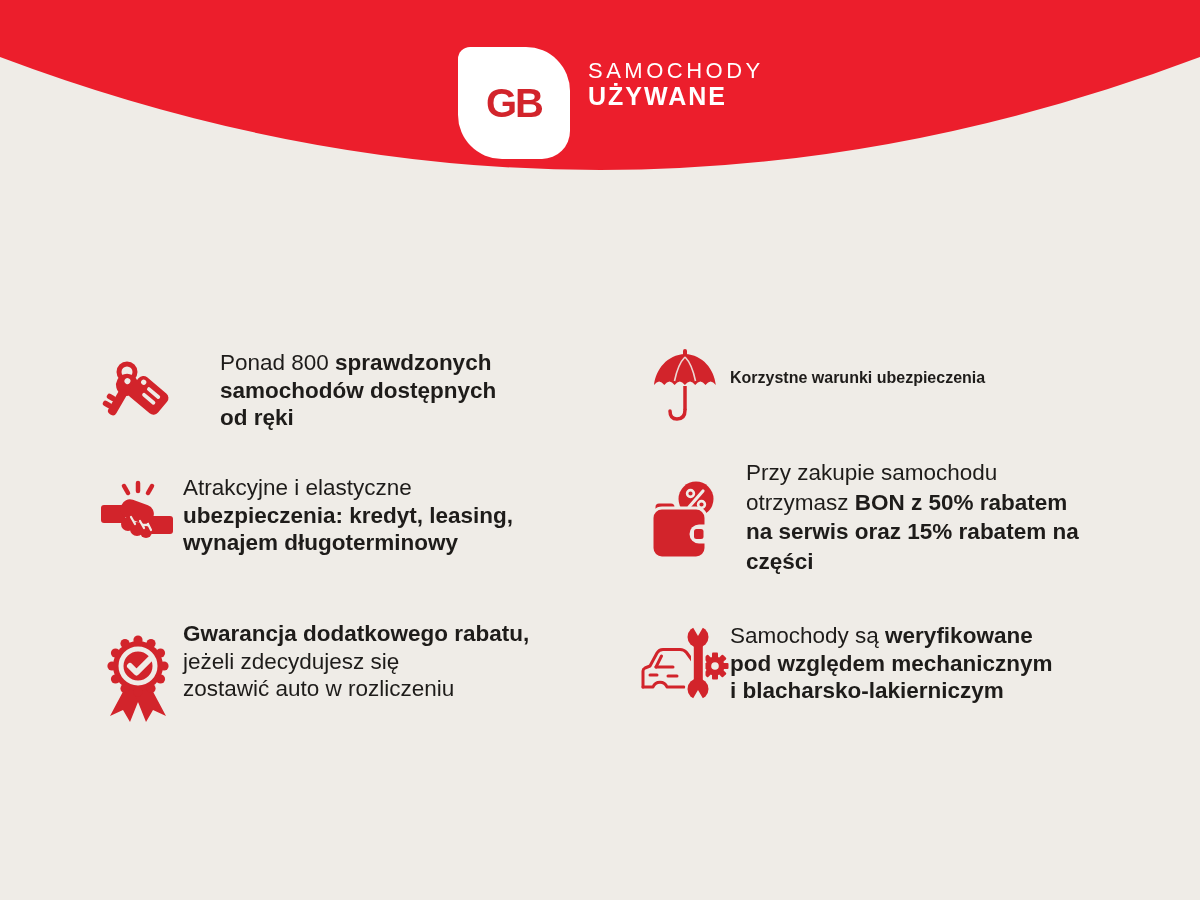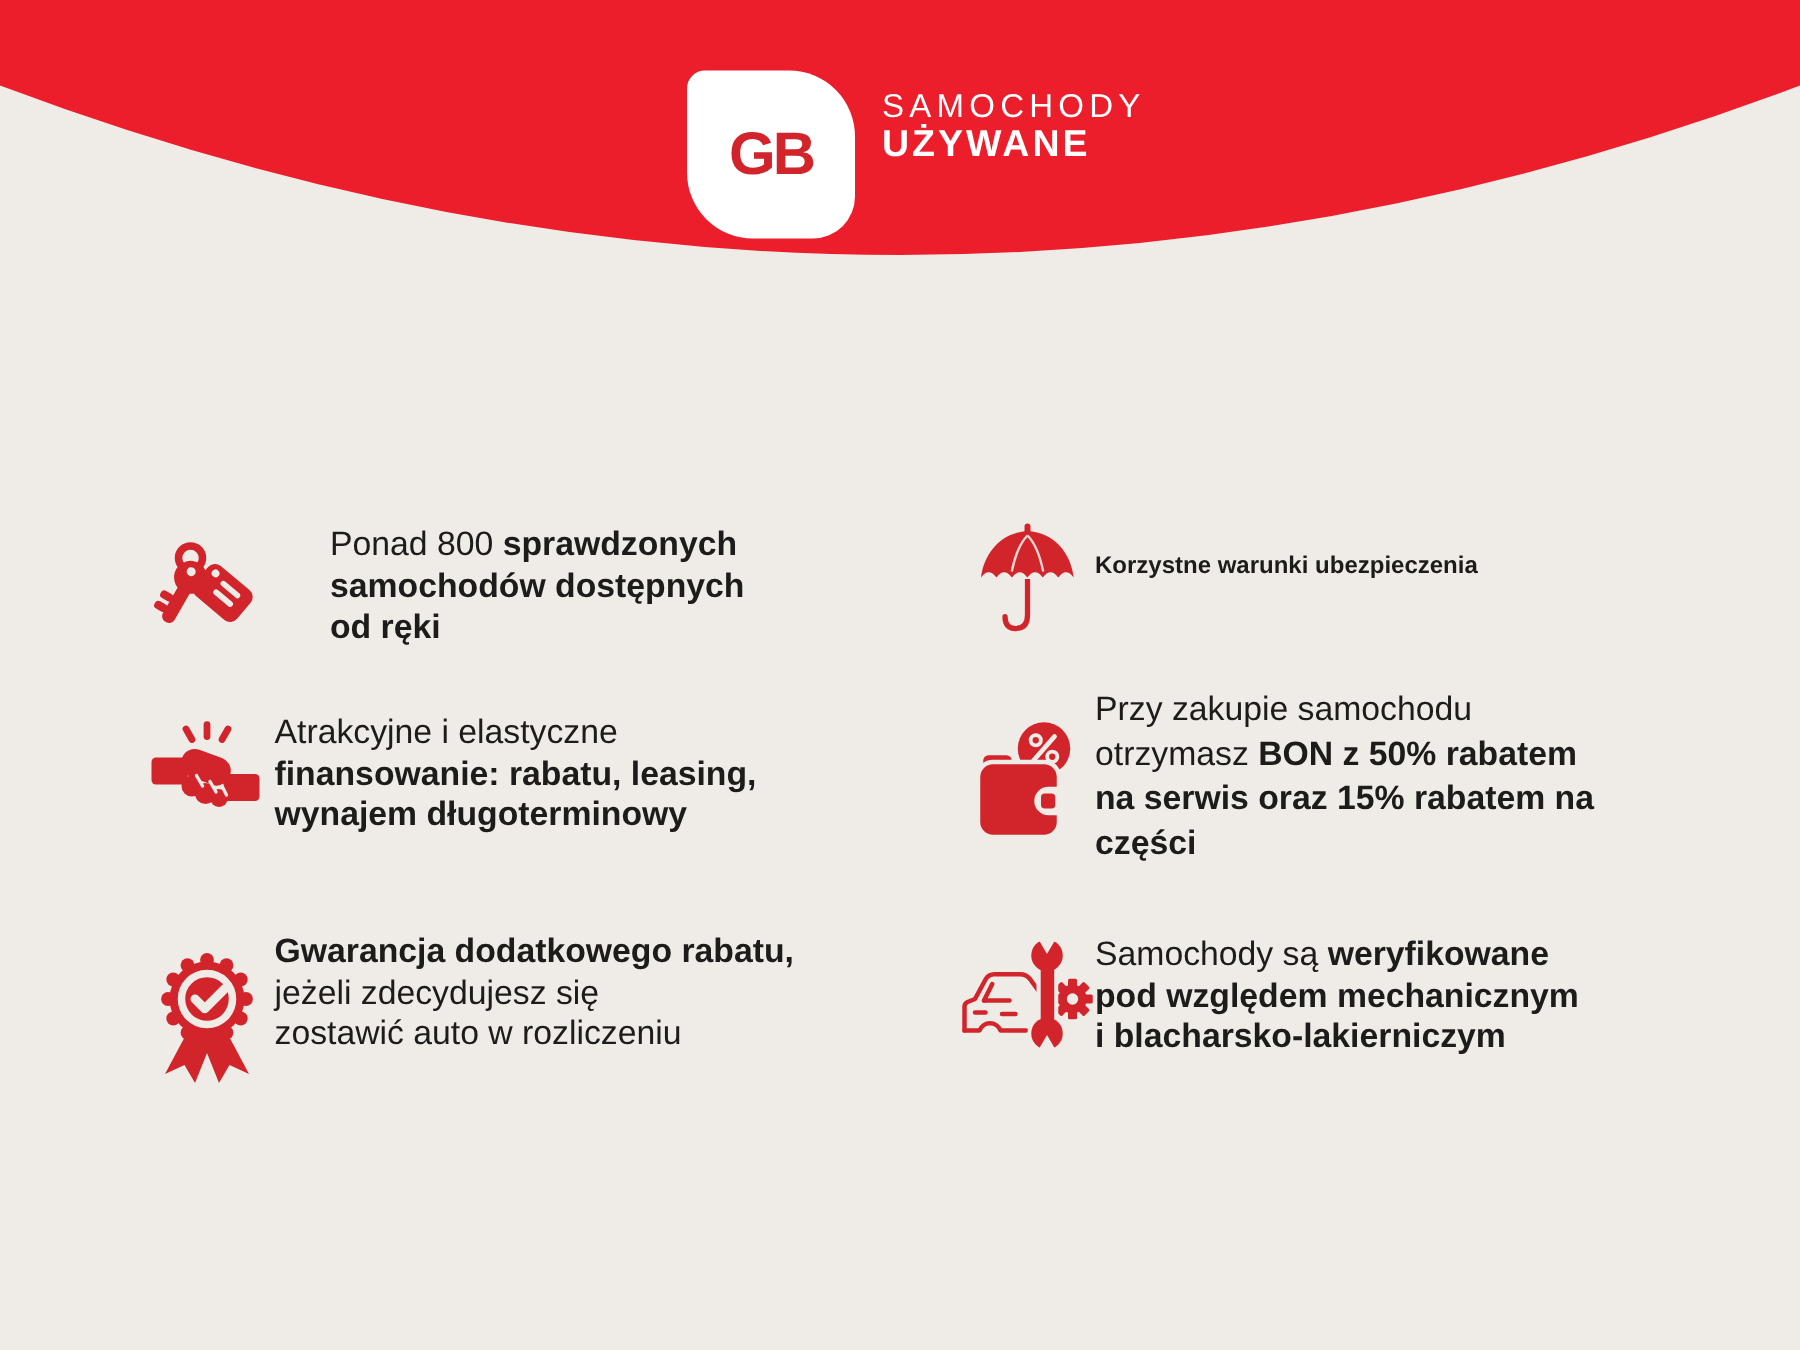--- a/index.html
+++ b/index.html
@@ -103,21 +103,21 @@
         </g>
         <g stroke="#EFECE7" stroke-width="2.2" stroke-linecap="round" fill="none">
           <path d="M31 39 l4 7"></path>
           <path d="M40 43 l4 7"></path>
           <path d="M48 46 l3 6"></path>
         </g>
       </svg>
     </span>
     <p class="ft" style="left:83px;top:0;">
       <span>Atrakcyjne i elastyczne</span><br>
-      <b>finansowanie: rabatu, leasing,</b><br>
+      <b>ubezpieczenia: kredyt, leasing,</b><br>
       <b>wynajem długoterminowy</b>
     </p>
   </div>
 
   <div class="feature" style="left:98px;top:618px;">
     <span class="icon" style="left:0;top:12px;">
       <svg width="80" height="94" viewBox="0 0 80 94" aria-hidden="true">
         <g fill="#D2242B">
           <path d="M28 56 L12 86 L25 80 L32 92 L44 62 Z"></path>
           <path d="M52 56 L68 86 L55 80 L48 92 L36 62 Z"></path>
@@ -170,21 +170,21 @@
         <circle cx="48" cy="21" r="17.5" fill="#D2242B"></circle>
         <line x1="41" y1="29" x2="55" y2="13" stroke="#EFECE7" stroke-width="3.2" stroke-linecap="round"></line>
         <circle cx="42.5" cy="15.5" r="3.4" fill="none" stroke="#EFECE7" stroke-width="2.6"></circle>
         <circle cx="53.5" cy="26.5" r="3.4" fill="none" stroke="#EFECE7" stroke-width="2.6"></circle>
         <rect x="6" y="24" width="22" height="14" rx="5" fill="#D2242B" stroke="#EFECE7" stroke-width="3"></rect>
         <rect x="4" y="30" width="54" height="50" rx="10" fill="#D2242B" stroke="#EFECE7" stroke-width="3"></rect>
         <path fill="#EFECE7" d="M51 46.5 h8.5 v19 H51 a9.5 9.5 0 0 1 0 -19 Z"></path>
         <rect x="46" y="51" width="9.5" height="10" rx="2.5" fill="#D2242B"></rect>
       </svg>
     </span>
-    <p class="ft lh29" style="left:84px;top:2px;">
+    <p class="ft lh29" style="left:100px;top:2px;">
       <span>Przy zakupie samochodu</span><br>
       <span>otrzymasz </span><b>BON z 50% rabatem</b><br>
       <b>na serwis oraz 15% rabatem na</b><br>
       <b>części</b>
     </p>
   </div>
 
   <div class="feature" style="left:640px;top:618px;">
     <span class="icon" style="left:0;top:6px;">
       <svg width="94" height="80" viewBox="0 0 94 80" aria-hidden="true">

